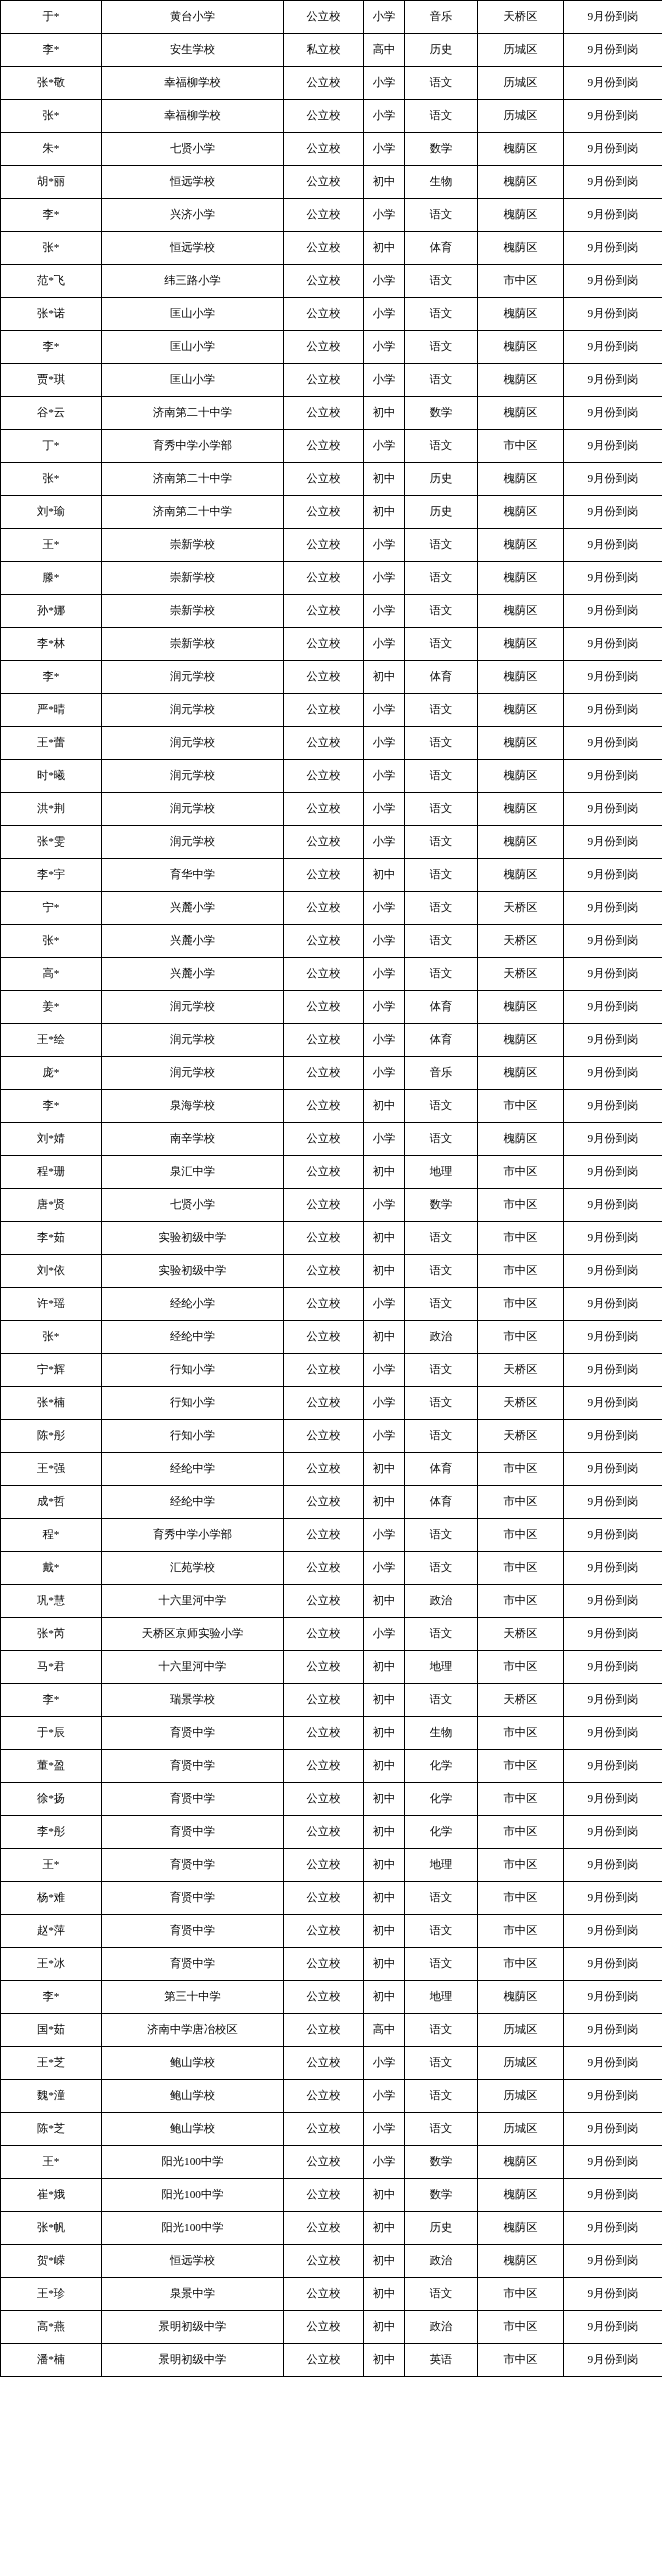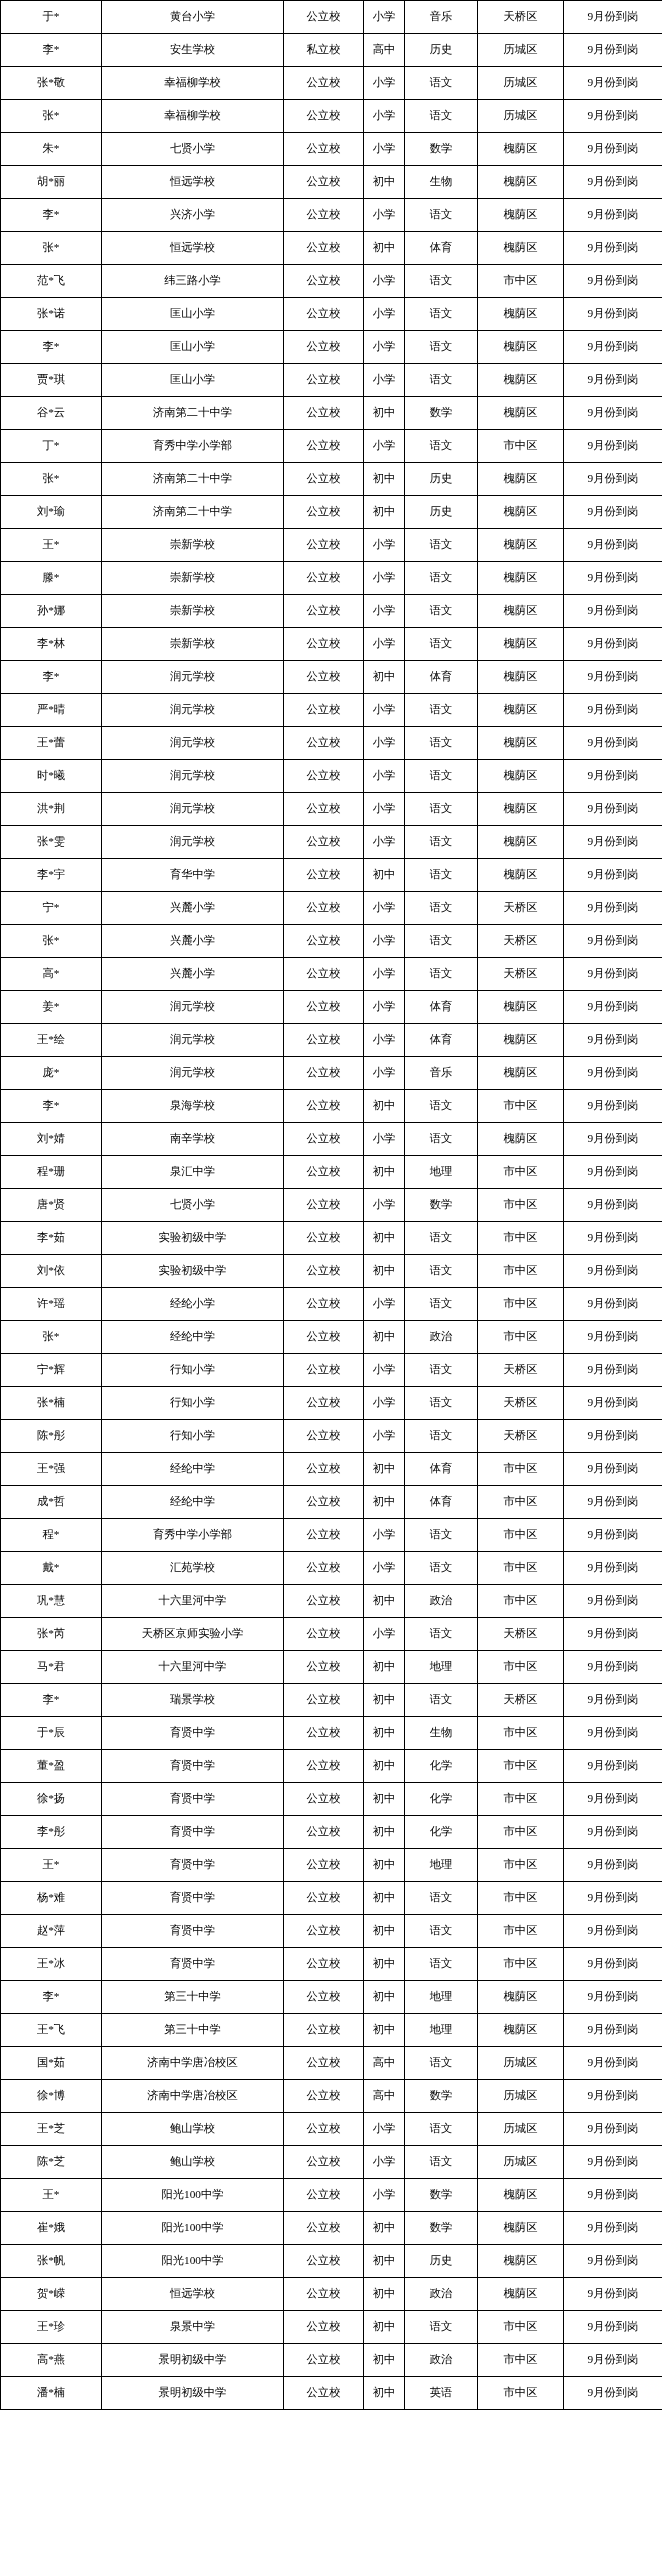--- a/index.html
+++ b/index.html
@@ -586,48 +586,39 @@
       <tr>
         <td>李*</td>
         <td>第三十中学</td>
         <td>公立校</td>
         <td>初中</td>
         <td>地理</td>
         <td>槐荫区</td>
         <td>9月份到岗</td>
       </tr>
       <tr>
-        <td>王*飞</td>
-        <td>第三十中学</td>
-        <td>公立校</td>
-        <td>初中</td>
-        <td>地理</td>
-        <td>槐荫区</td>
-        <td>9月份到岗</td>
-      </tr>
-      <tr>
         <td>国*茹</td>
         <td>济南中学唐冶校区</td>
         <td>公立校</td>
         <td>高中</td>
         <td>语文</td>
         <td>历城区</td>
         <td>9月份到岗</td>
       </tr>
       <tr>
-        <td>徐*博</td>
-        <td>济南中学唐冶校区</td>
-        <td>公立校</td>
-        <td>高中</td>
-        <td>数学</td>
+        <td>王*芝</td>
+        <td>鲍山学校</td>
+        <td>公立校</td>
+        <td>小学</td>
+        <td>语文</td>
         <td>历城区</td>
         <td>9月份到岗</td>
       </tr>
       <tr>
-        <td>王*芝</td>
+        <td>魏*潼</td>
         <td>鲍山学校</td>
         <td>公立校</td>
         <td>小学</td>
         <td>语文</td>
         <td>历城区</td>
         <td>9月份到岗</td>
       </tr>
       <tr>
         <td>陈*芝</td>
         <td>鲍山学校</td>

